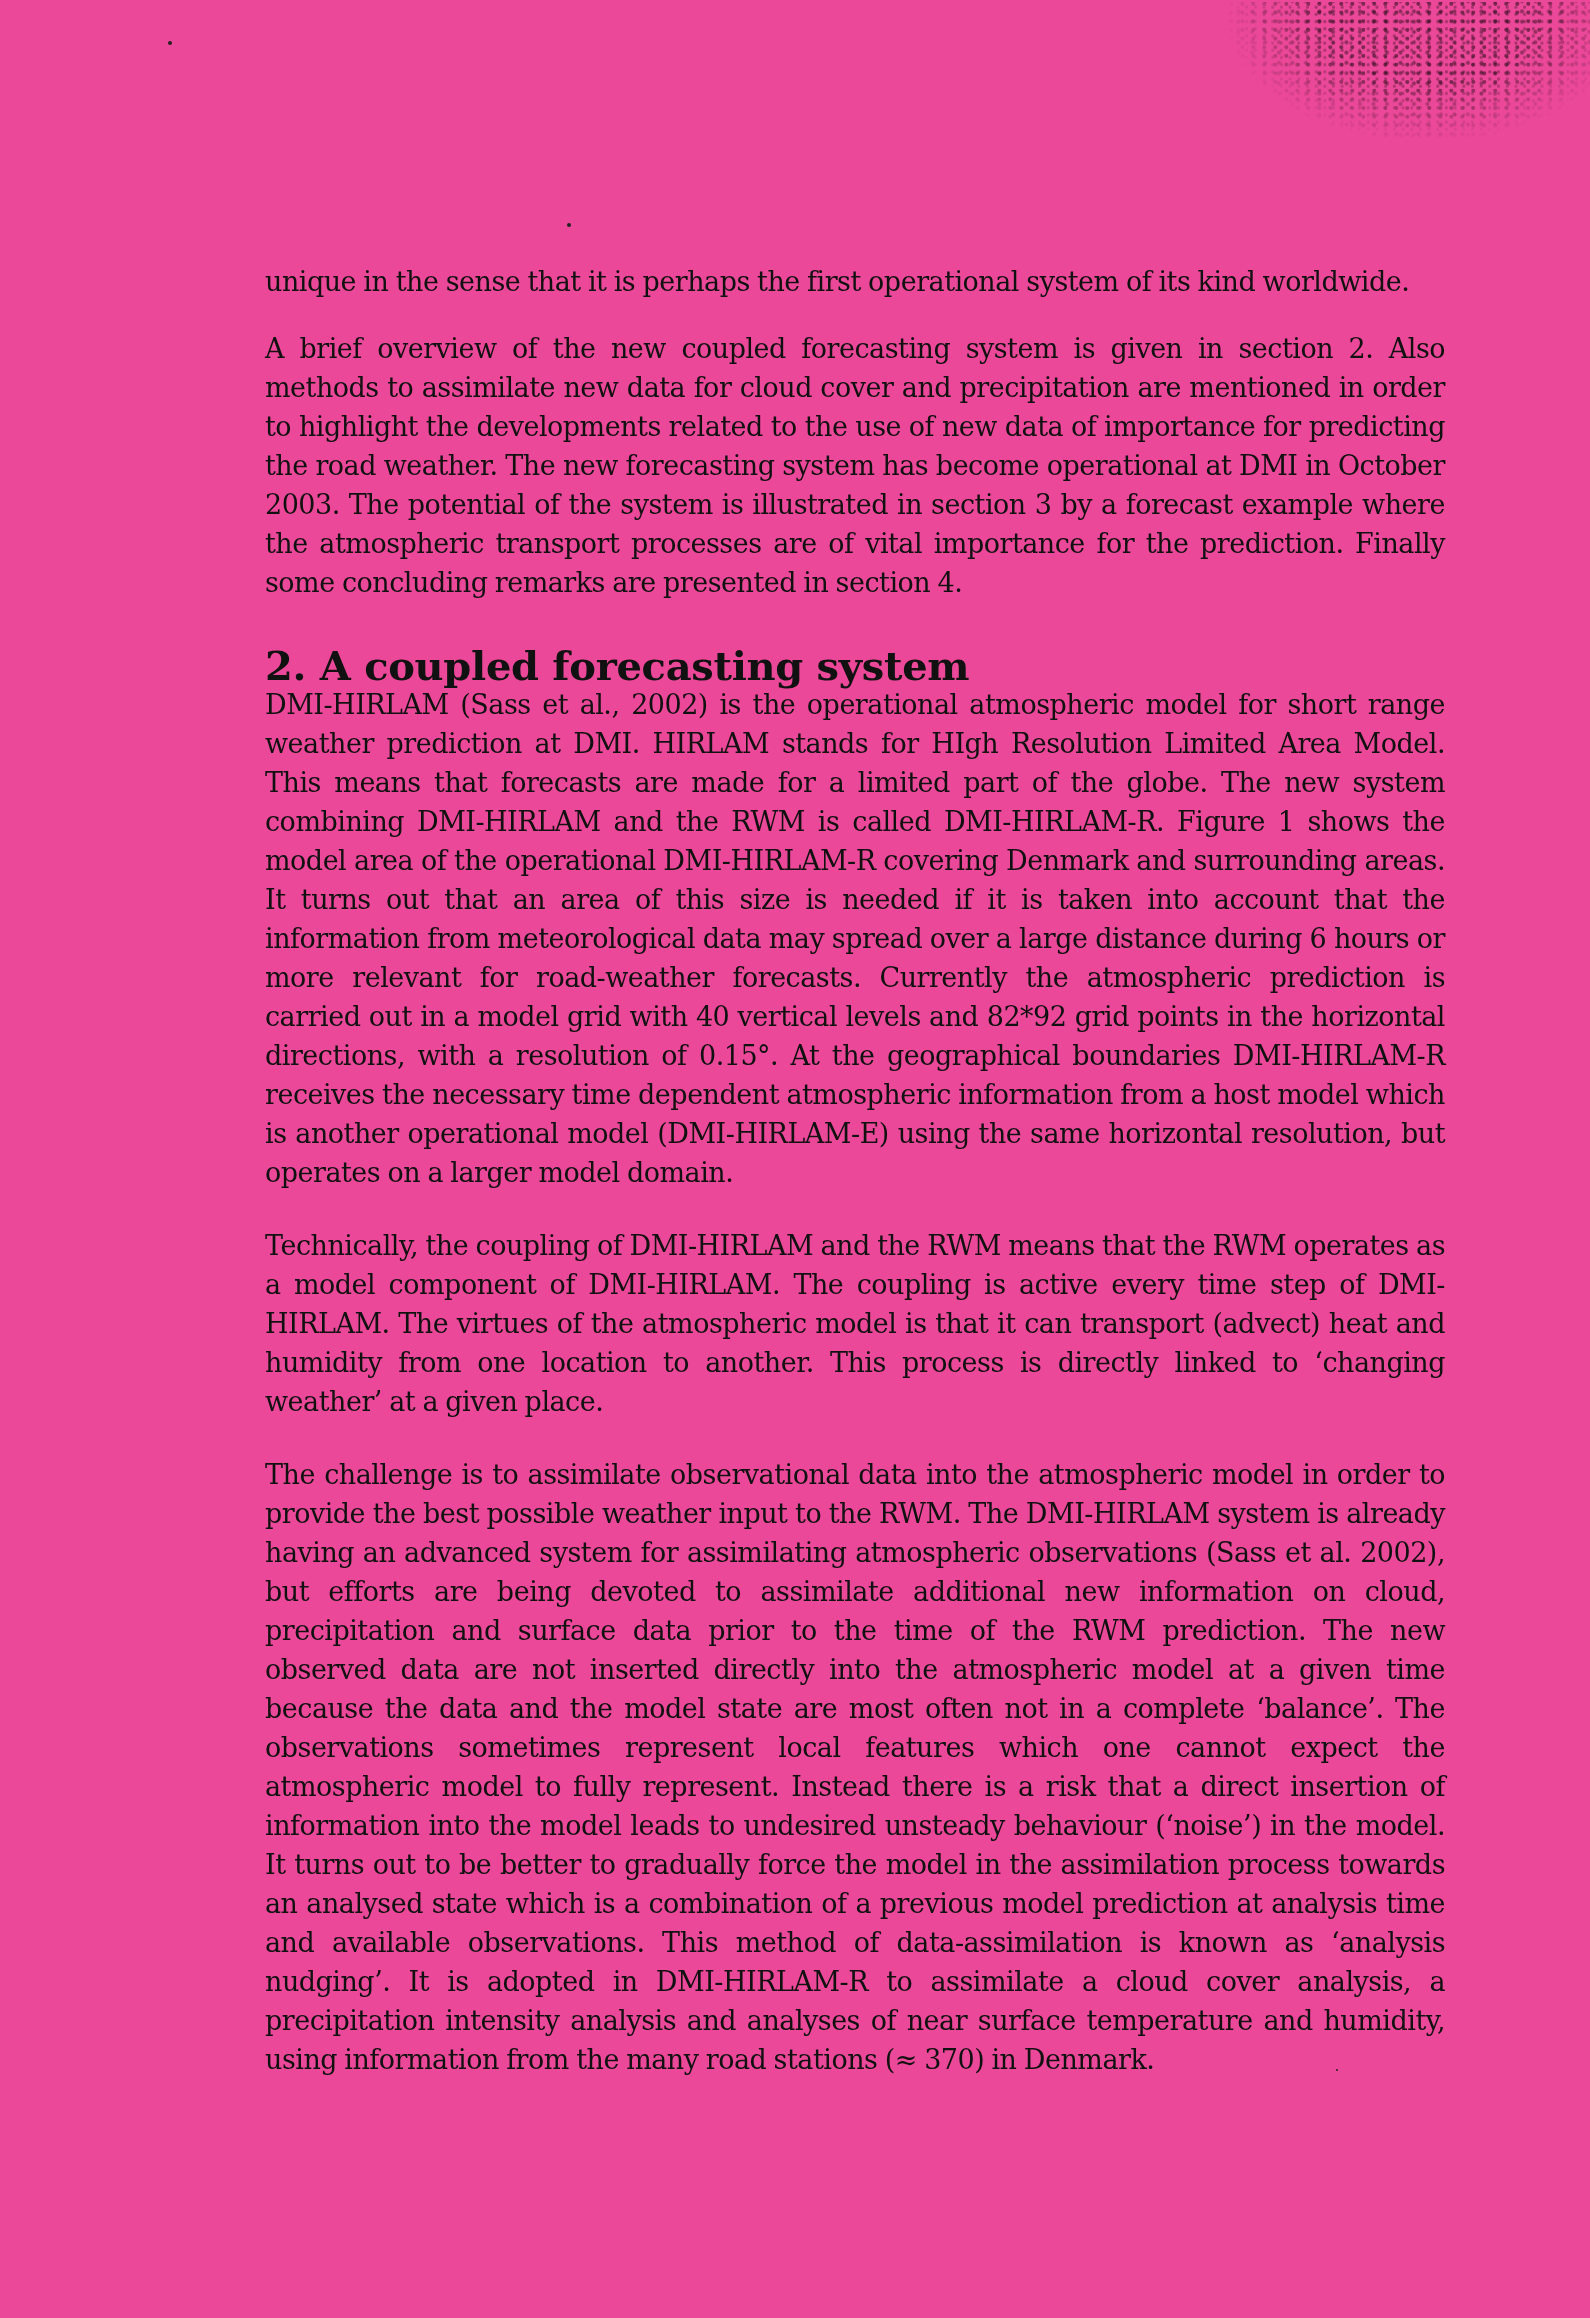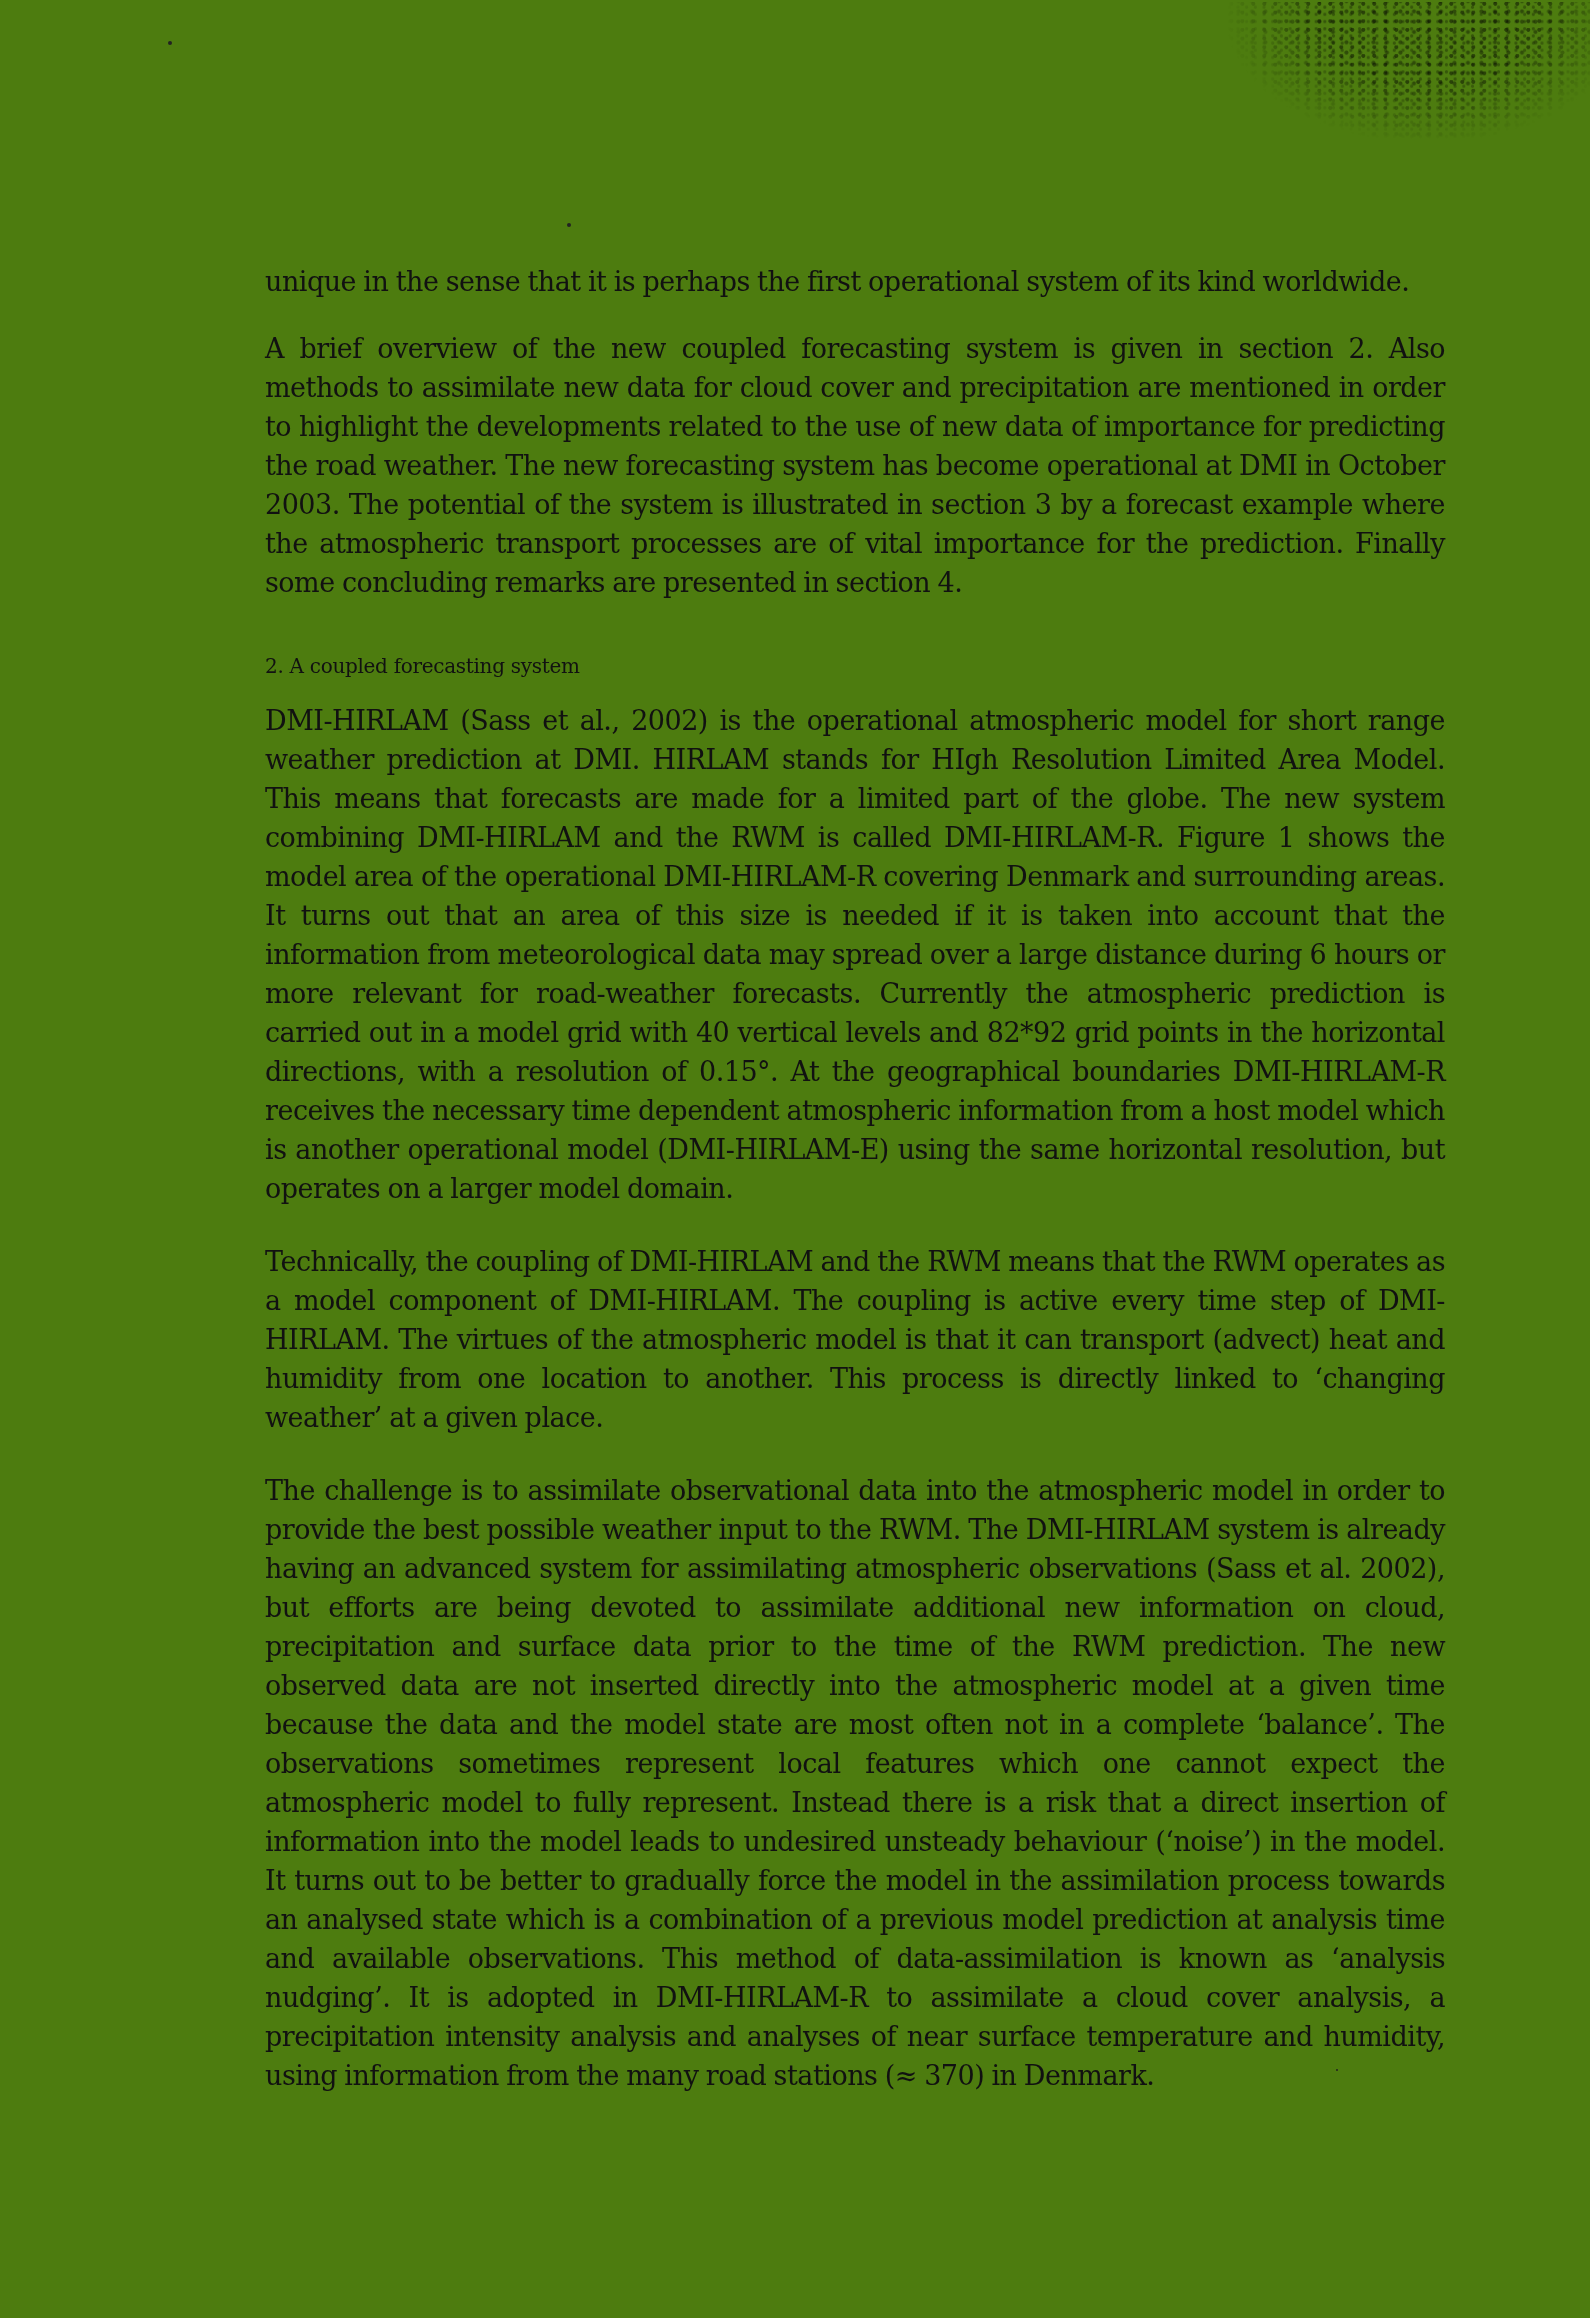--- a/index.html
+++ b/index.html
@@ -12,21 +12,21 @@
       height: 2319px;
       position: relative;
       overflow: hidden;
       font-family: "DejaVu Serif", "Liberation Serif", serif;
       color: #111111;
     }
     .page {
       position: absolute;
       left: 0; top: 0;
       width: 1590px; height: 2319px;
-      background: #4d7c0f;
+      background: #ec4899;
     }
     .scan-noise {
       position: absolute;
       left: 1228px;
       top: 1.6px;
       width: 362px;
       height: 139px;
       background:
         radial-gradient(circle at 30% 20%, rgba(0,0,0,0.55) 0 1.6px, transparent 2.4px) 0 0/11px 8.7px,
         radial-gradient(circle at 60% 60%, rgba(0,0,0,0.45) 0 1.6px, transparent 2.4px) 2.4px 3.2px/13.5px 10.3px,
@@ -53,24 +53,24 @@
       line-height: 39px;
       text-align: justify;
       text-align-last: left;
       letter-spacing: -0.5px;
       word-spacing: -0.8px;
       font-weight: 500;
     }
     p.gap-small { margin-top: 28px; }
     p.gap-para { margin-top: 34px; }
     h2.section {
-      margin: 45px 0 16px 0;
-      font-size: 20px;
+      margin: 45px 0 0 0;
+      font-size: 40px;
       line-height: 38px;
-      font-weight: normal;
+      font-weight: bold;
       letter-spacing: -0.3px;
     }
   </style>
 </head>
 <body>
 
 <div class="page">
 
   <div class="scan-noise"></div>
   <div class="speck" style="left:168px;top:41px;"></div>

